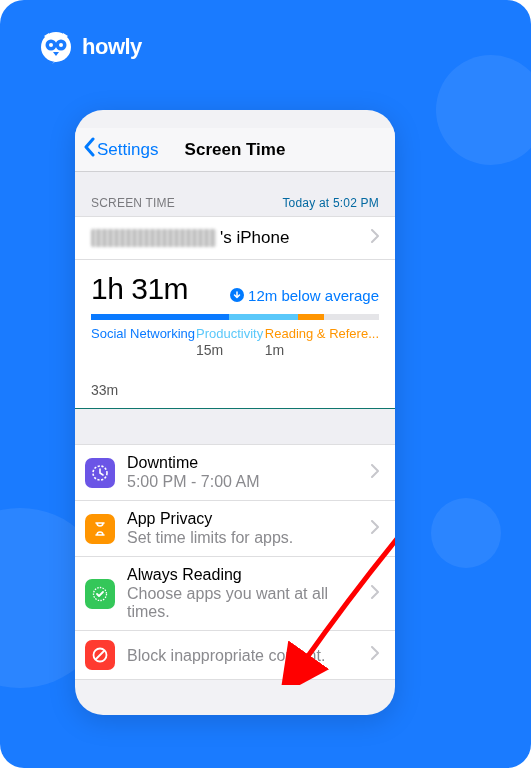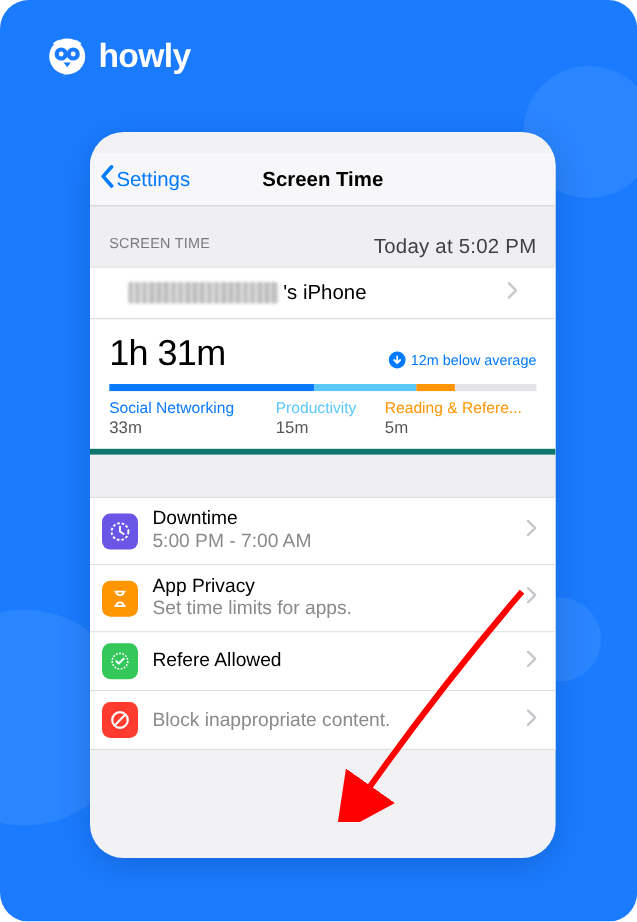--- a/index.html
+++ b/index.html
@@ -27,27 +27,27 @@
   .bg-c3 { width: 70px; height: 70px; bottom: 200px; right: 30px; }
 
   .brand {
     position: absolute;
     top: 30px; left: 38px;
     display: flex; align-items: center; gap: 8px;
     color: #fff;
   }
   .brand-owl svg { display: block; }
   .brand-text {
-    font-size: 28px; font-weight: 700; letter-spacing: -0.5px; text-align: center;
+    font-size: 22px; font-weight: 700; letter-spacing: -0.5px; text-align: center;
   }
 
   .phone {
     position: absolute;
     top: 110px; left: 75px;
-    width: 388px; height: 605px;
+    width: 320px; height: 605px;
     background: #f2f2f5;
     border-radius: 28px;
     overflow: hidden;
     box-shadow: 0 6px 28px rgba(0,0,0,0.15);
   }
 
   .nav {
     height: 44px;
     background: #f7f7f9;
     border-bottom: 1px solid #d0d0d3;
@@ -68,58 +68,58 @@
   }
 
   .section-header {
     padding: 24px 16px 6px 16px;
     display: flex; justify-content: space-between;
     font-size: 12px; color: #7a7a7e;
     text-transform: uppercase;
     letter-spacing: 0.2px;
     background: #efeff3;
   }
-  .section-header .right-txt { text-transform: none; font-size: 17px; color: #404040; }
+  .section-header .right-txt { text-transform: none; font-size: 12px; color: #0369a1; }
 
   .row {
     background: #fff;
     border-top: 1px solid #dedee0;
     border-bottom: 1px solid #dedee0;
-    padding: 11px 32px;
+    padding: 11px 16px;
     display: flex; align-items: center; justify-content: space-between;
     position: relative;
   }
   .row .chev { color: #c7c7cc; }
 
   .device-name {
     font-size: 17px; color: #000;
     display: flex; align-items: center; gap: 2px;
   }
   .blur-box {
     display: inline-block;
     width: 125px; height: 18px;
     background: repeating-linear-gradient(90deg,#bcbcbc 0 3px,#d8d8d8 3px 6px);
     filter: blur(1.5px);
     border-radius: 2px;
     margin-right: 2px;
   }
 
   .summary {
     background: #fff;
-    border-bottom: 5px solid #0f766e;
+    border-bottom: 1px solid #0f766e;
     padding: 12px 16px 10px 16px;
   }
   .summary-top {
     display: flex; justify-content: space-between; align-items: baseline;
   }
   .big-time {
     font-size: 30px; font-weight: 400; color: #000; letter-spacing: -0.5px;
   }
   .avg {
-    font-size: 12px; color: #007aff; display: flex; align-items: center; gap: 4px;
+    font-size: 15px; color: #007aff; display: flex; align-items: center; gap: 4px;
   }
   .avg .circ {
     width: 14px; height: 14px; border-radius: 50%; background: #007aff;
     display: inline-flex; align-items: center; justify-content: center;
   }
   .bar {
     margin-top: 8px; height: 6px; width: 100%;
     background: #e5e5e8; border-radius: 0;
     display: flex; overflow: hidden;
   }
@@ -127,21 +127,21 @@
   .seg1 { background: #0a7aff; }
   .seg2 { background: #5ac8fa; }
   .seg3 { background: #ff9500; }
 
   .cats {
     margin-top: 6px;
     display: flex;
     font-size: 13px;
   }
   .cat { display:flex; flex-direction:column; }
-  .cat.c-soc { flex:1.45; }
+  .cat.c-soc { flex:1.45;gap:40px; }
   .cat.c-prod { flex:0.95; }
   .cat.c-read { flex:1.32; }
   .c-soc .cat-name { color: #0a7aff; }
   .c-prod .cat-name { color: #5ac8fa; }
   .c-read .cat-name { color: #ff9500; white-space:nowrap; overflow:hidden; text-overflow:clip; }
   .cat-time { color: #555; font-size: 14px; margin-top: 1px; }
 
   .spacer {
     height: 36px; background: #efeff3;
     border-bottom: 1px solid #dedee0;
@@ -251,21 +251,21 @@
         <div class="cat c-soc">
           <span class="cat-name">Social Networking</span>
           <span class="cat-time">33m</span>
         </div>
         <div class="cat c-prod">
           <span class="cat-name">Productivity</span>
           <span class="cat-time">15m</span>
         </div>
         <div class="cat c-read">
           <span class="cat-name">Reading &amp; Refere...</span>
-          <span class="cat-time">5m</span>
+          <span class="cat-time">1m</span>
         </div>
       </div>
     </div>
 
     <div class="spacer"></div>
 
     <div class="list-row">
       <div class="icon i-downtime">
         <svg width="18" height="18" viewBox="0 0 18 18">
             <circle cx="9" cy="9" r="7" fill="none" stroke="#fff" stroke-width="1.6" stroke-dasharray="2.2 1.6"></circle>
@@ -301,21 +301,22 @@
     </div>
 
     <div class="list-row">
       <div class="icon i-always">
         <svg width="18" height="18" viewBox="0 0 18 18">
             <circle cx="9" cy="9" r="6.5" fill="none" stroke="#fff" stroke-width="1.3" stroke-dasharray="1.5 1.2"></circle>
             <path d="M6 9 L8 11 L12 7" stroke="#fff" stroke-width="1.8" fill="none" stroke-linecap="round" stroke-linejoin="round"></path>
           </svg>
       </div>
       <div class="txt">
-        <div class="title">Refere Allowed</div>
+        <div class="title">Always Reading</div>
+        <div class="sub">Choose apps you want at all times.</div>
       </div>
       <span class="chev">
         <svg width="8" height="14" viewBox="0 0 8 14">
             <path d="M1 1 L7 7 L1 13" stroke="#c7c7cc" stroke-width="2" fill="none" stroke-linecap="round" stroke-linejoin="round"></path>
           </svg>
       </span>
     </div>
 
     <div class="list-row">
       <div class="icon i-content">

